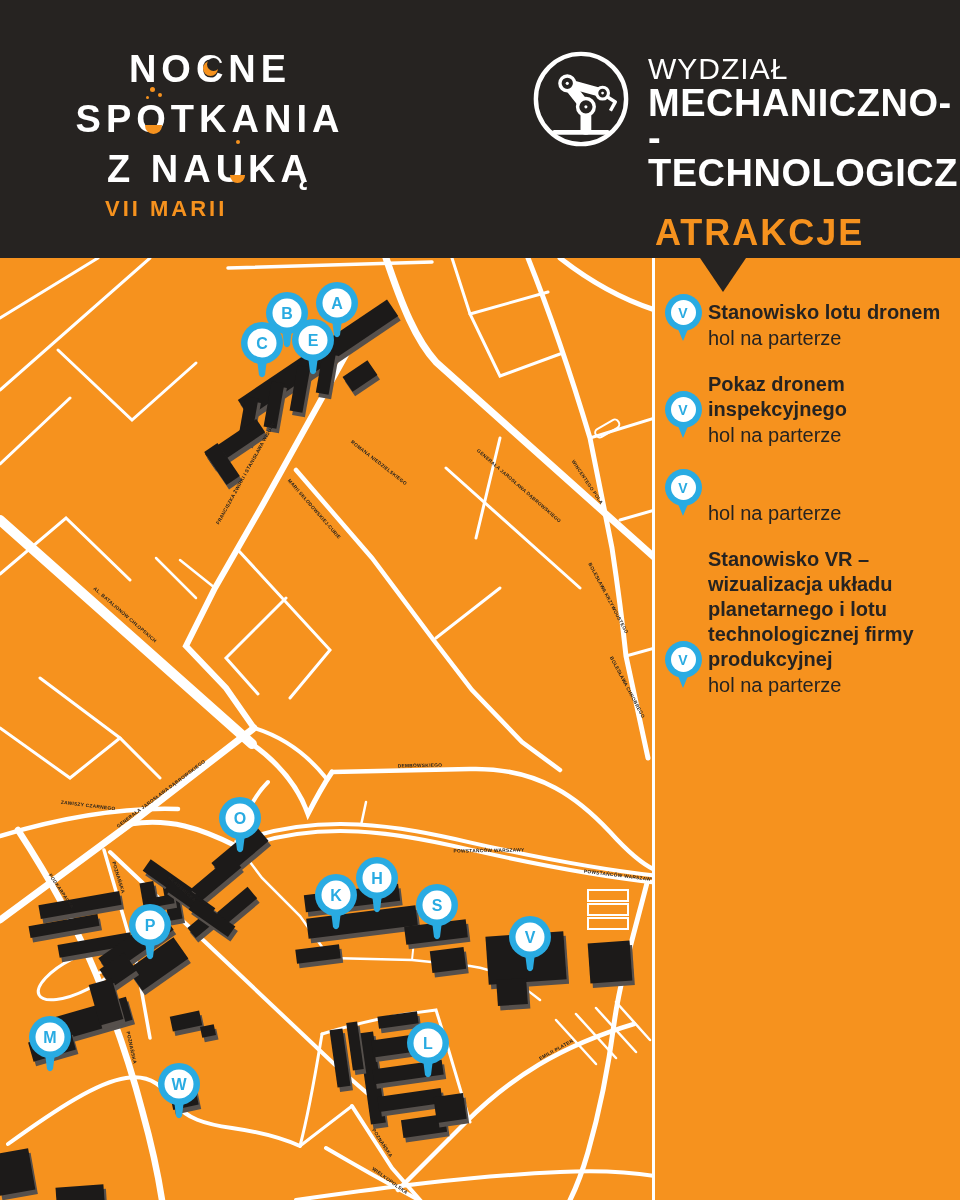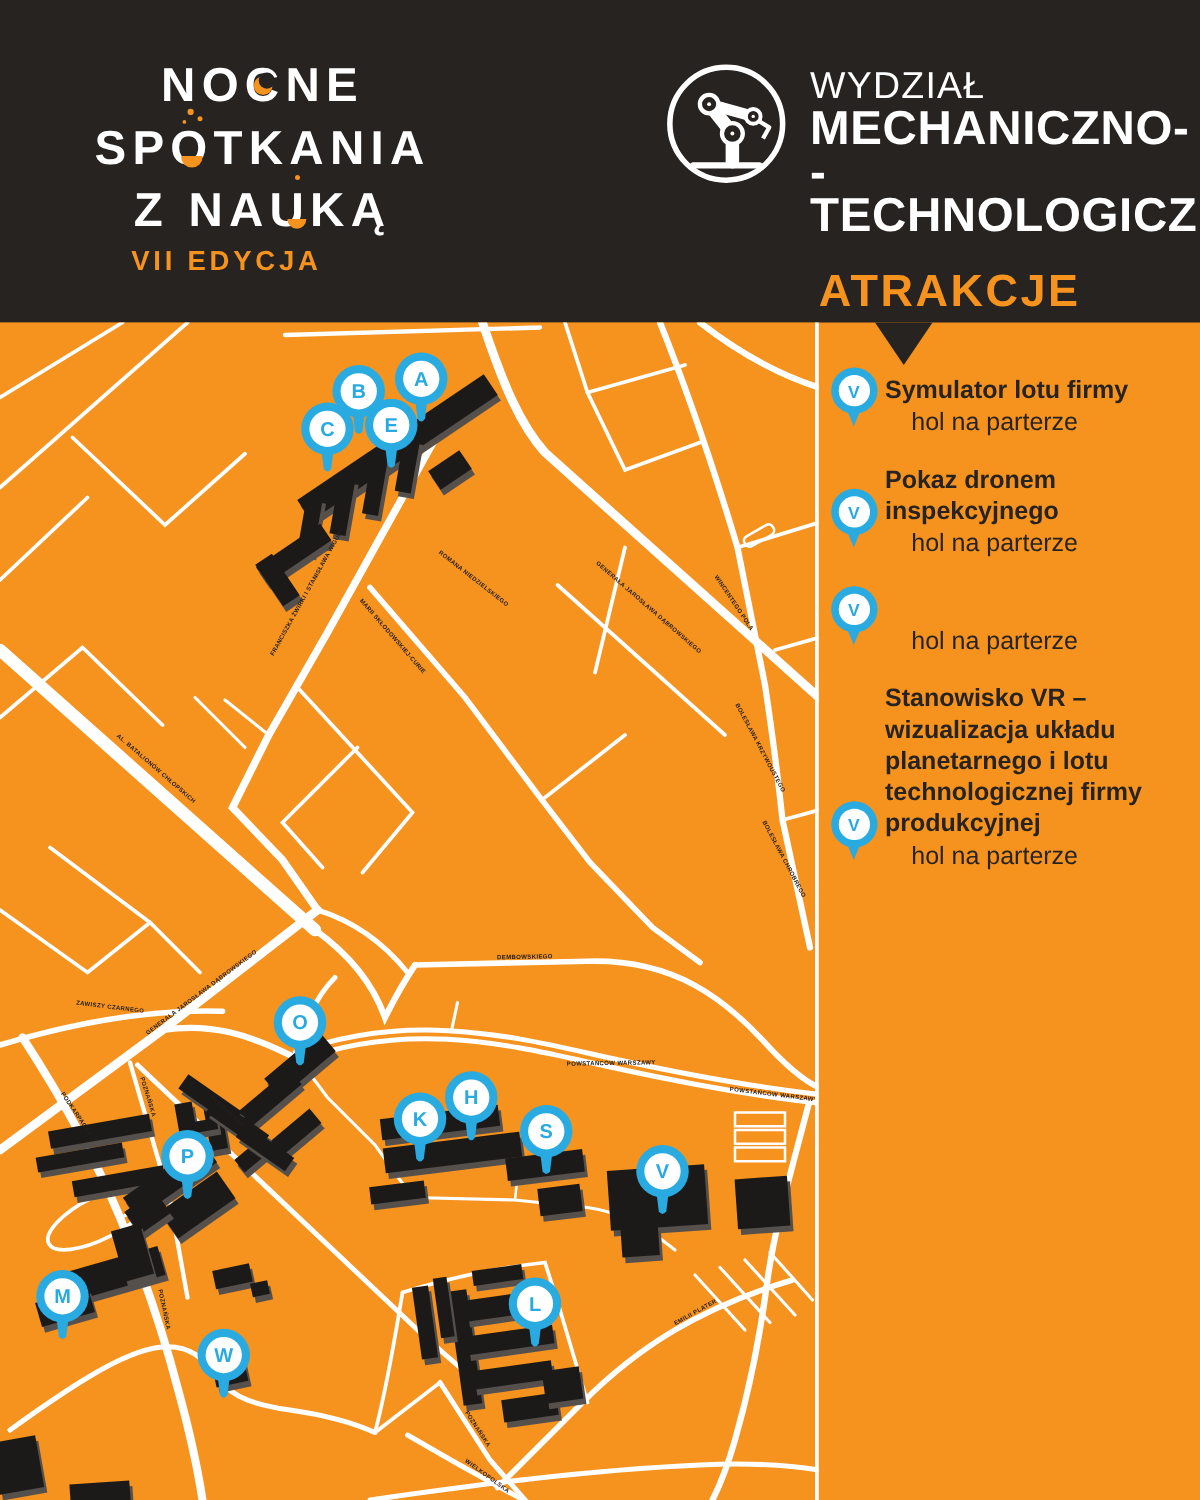--- a/index.html
+++ b/index.html
@@ -52,21 +52,21 @@
   .sidebar{position:absolute;left:658px;top:258px;width:302px;height:942px;padding-top:36px;box-sizing:border-box;}
   .attraction{display:flex;align-items:flex-end;margin-bottom:21px;}
   .pin-col{width:50px;flex-shrink:0;display:flex;justify-content:center;padding-bottom:20px;}
   .spin{position:relative;width:37px;height:37px;background:var(--blue);border-radius:50%;display:flex;align-items:center;justify-content:center;}
   .spin::before{content:"";position:absolute;inset:6px;background:#fff;border-radius:50%;}
   .spin::after{content:"";position:absolute;left:50%;top:100%;transform:translate(-50%,-2px);
     border-left:5.5px solid transparent;border-right:5.5px solid transparent;border-top:12px solid var(--blue);}
   .spin-letter{position:relative;z-index:1;color:var(--blue);font-weight:bold;font-size:14px;}
   .attr-text{flex:1;padding-right:10px;color:var(--dark);}
   .attr-title{font-size:20px;font-weight:bold;line-height:25px;}
-  .attr-loc{font-size:20px;font-weight:400;line-height:26px;margin-left:21px;}
+  .attr-loc{font-size:20px;font-weight:400;line-height:26px;}
 </style>
 </head>
 <body>
 
 <div class="poster">
 
   <div class="header">
     <div class="logo-block">
       <div class="logo-line">
         <span>NOCNE</span>
@@ -77,21 +77,21 @@
         <span class="deco flask-liquid flask2"></span>
         <span class="deco bubble b1"></span>
         <span class="deco bubble b2"></span>
         <span class="deco bubble b3"></span>
       </div>
       <div class="logo-line">
         <span>Z NAUKĄ</span>
         <span class="deco flask-liquid flask3"></span>
         <span class="deco bubble b4"></span>
       </div>
-      <div class="edition">VII EDYCJA</div>
+      <div class="edition">VII MARII</div>
     </div>
 
     <div class="faculty">
       <svg class="robot-badge" viewBox="-52 -52 104 104">
         <circle cx="0" cy="0" r="46" fill="none" stroke="#fff" stroke-width="4.5"></circle>
         <path d="M -27 34 L 27 34" stroke="#fff" stroke-width="5" stroke-linecap="round" fill="none"></path>
         <path d="M 5 31 L 5 8" stroke="#fff" stroke-width="11" stroke-linecap="round"></path>
         <path d="M 5 8 L -14 -16" stroke="#fff" stroke-width="11" stroke-linecap="round"></path>
         <path d="M -14 -16 L 22 -6" stroke="#fff" stroke-width="9" stroke-linecap="round"></path>
         <circle cx="5" cy="8" r="8.5" fill="#262321" stroke="#fff" stroke-width="3.5"></circle>
@@ -388,21 +388,21 @@
   <div class="divider"></div>
 
   <aside class="sidebar">
     <div class="attraction">
       <div class="pin-col">
         <span class="spin">
             <span class="spin-letter">V</span>
           </span>
       </div>
       <div class="attr-text">
-        <div class="attr-title">Symulator lotu firmy</div>
+        <div class="attr-title">Stanowisko lotu dronem</div>
         <div class="attr-loc">hol na parterze</div>
       </div>
     </div>
     <div class="attraction">
       <div class="pin-col">
         <span class="spin">
             <span class="spin-letter">V</span>
           </span>
       </div>
       <div class="attr-text">

